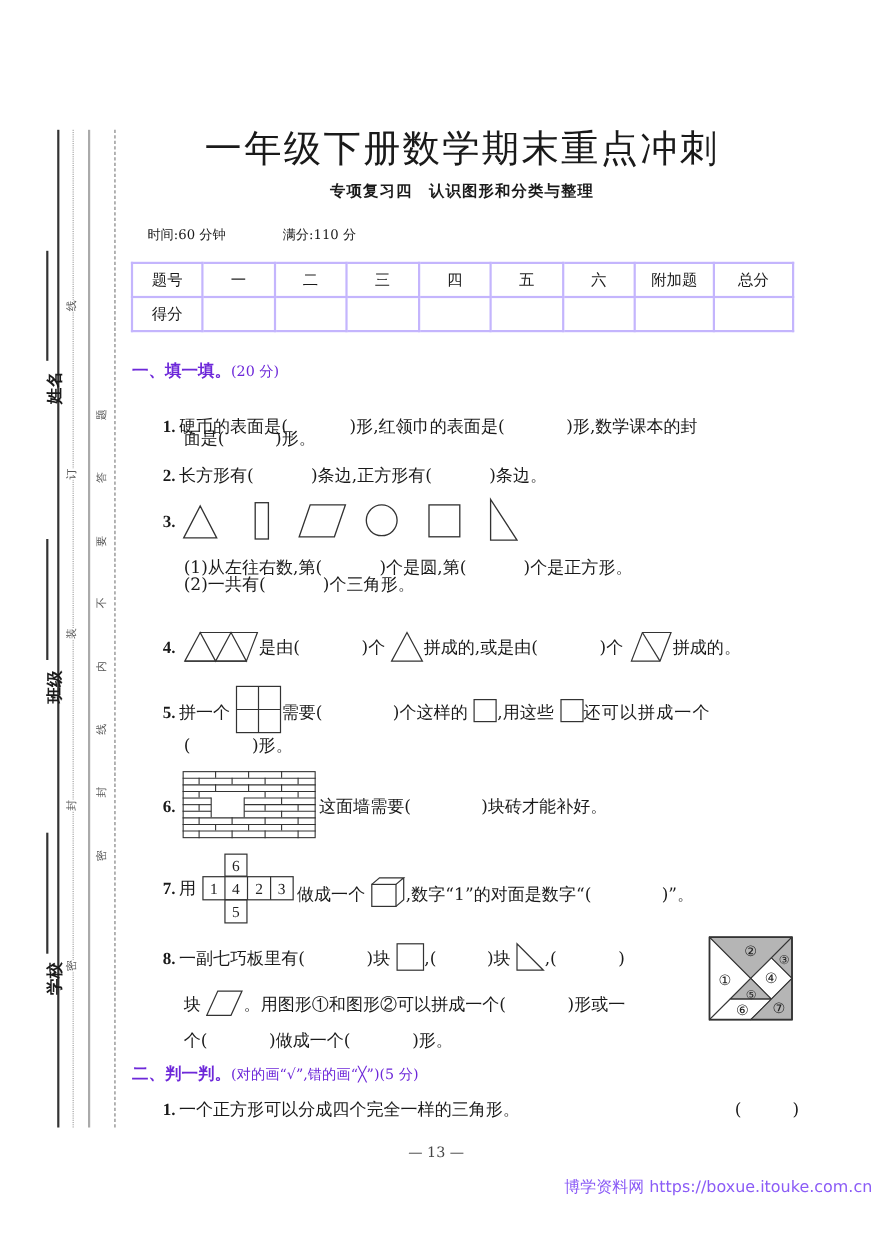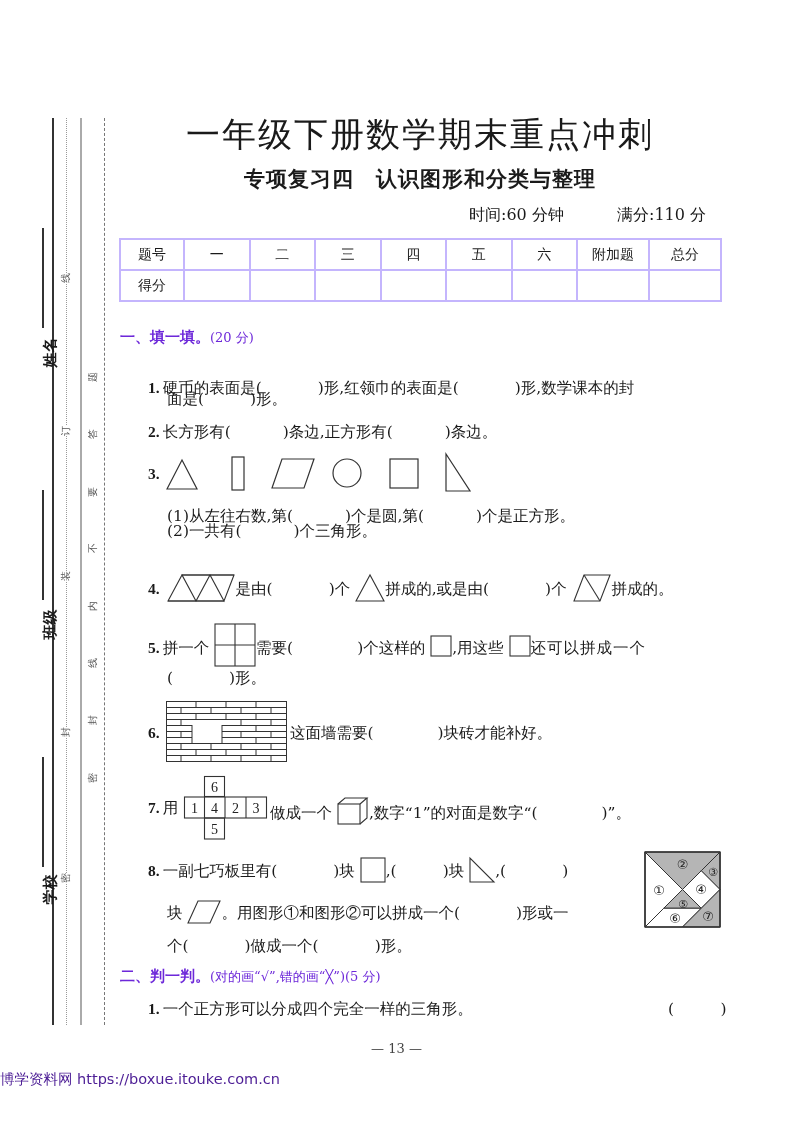--- a/index.html
+++ b/index.html
@@ -17,22 +17,22 @@
             transform: rotate(-90deg); transform-origin: center center; white-space: nowrap; width: 40px; text-align: center; }
   .vblank { position: absolute; left: 42px; width: 2px; background: #333; }
   .vchar { position: absolute; font-size: 10px; color: #555; background: #fff; transform: rotate(-90deg); line-height: 12px; }
   .vchar-a { left: 61px; }
   .vchar-b { left: 88px; }
 
   
   .title { position: absolute; left: 110px; top: 112px; width: 620px; text-align: center;
            font-family: "DejaVu Sans", sans-serif; font-size: 34px; letter-spacing: 2px; font-weight: normal; }
   .subtitle { position: absolute; left: 110px; top: 165px; width: 620px; text-align: center;
-              font-size: 21px; font-weight: bold; letter-spacing: 1px; word-spacing: 6px; }
-  .meta { position: absolute; left: 110px; top: 205px; width: 620px; text-align: right; font-size: 16px; }
+              font-size: 14px; font-weight: bold; letter-spacing: 1px; word-spacing: 6px; }
+  .meta { position: absolute; left: 110px; top: 205px; width: 620px; text-align: left; font-size: 12px; }
   .meta span { display: inline-block; margin: 0 24px; }
 
   
   .score-table { position: absolute; left: 119px; top: 238px; width: 603px; border-collapse: collapse;
                  border: 2px solid #333; font-size: 14px; }
   .score-table td { border: 2px solid #c4b5fd; height: 31px; text-align: center; }
   .score-table td:first-child { width: 64px; }
   .score-table td.wide { width: 72px; }
 
   
@@ -42,22 +42,22 @@
 
   .q { position: absolute; left: 148px; font-size: 15.5px; line-height: 22px; white-space: nowrap; }
   .q .num { font-weight: bold; font-family: "Liberation Serif", serif; margin-right: 3px; }
   .blank { display: inline-block; }
   .b60 { width: 64px; } .b55 { width: 56px; } .b45 { width: 46px; } .b50 { width: 52px; }
 
   .fig { position: absolute; }
   svg { display: block; overflow: visible; }
 
   .page-num { position: absolute; left: 0; top: 1041px; width: 793px; text-align: center; font-size: 13px; color: #444; }
-  .footer { position: absolute; left: 0; top: 1070px; width: 793px; text-align: left; font-family: "DejaVu Sans", sans-serif;
-            font-size: 14.5px; color: #4c1d95; }
+  .footer { position: absolute; left: 0; top: 1070px; width: 793px; text-align: right; font-family: "DejaVu Sans", sans-serif;
+            font-size: 14.5px; color: #8b5cf6; }
 </style>
 </head>
 <body>
 
 <div class="margin-line solid-dark"></div>
 <div class="margin-line dotted"></div>
 <div class="margin-line solid-gray"></div>
 <div class="margin-line dashed"></div>
 
 <div class="vlabel" style="top:343px;">姓名</div>

